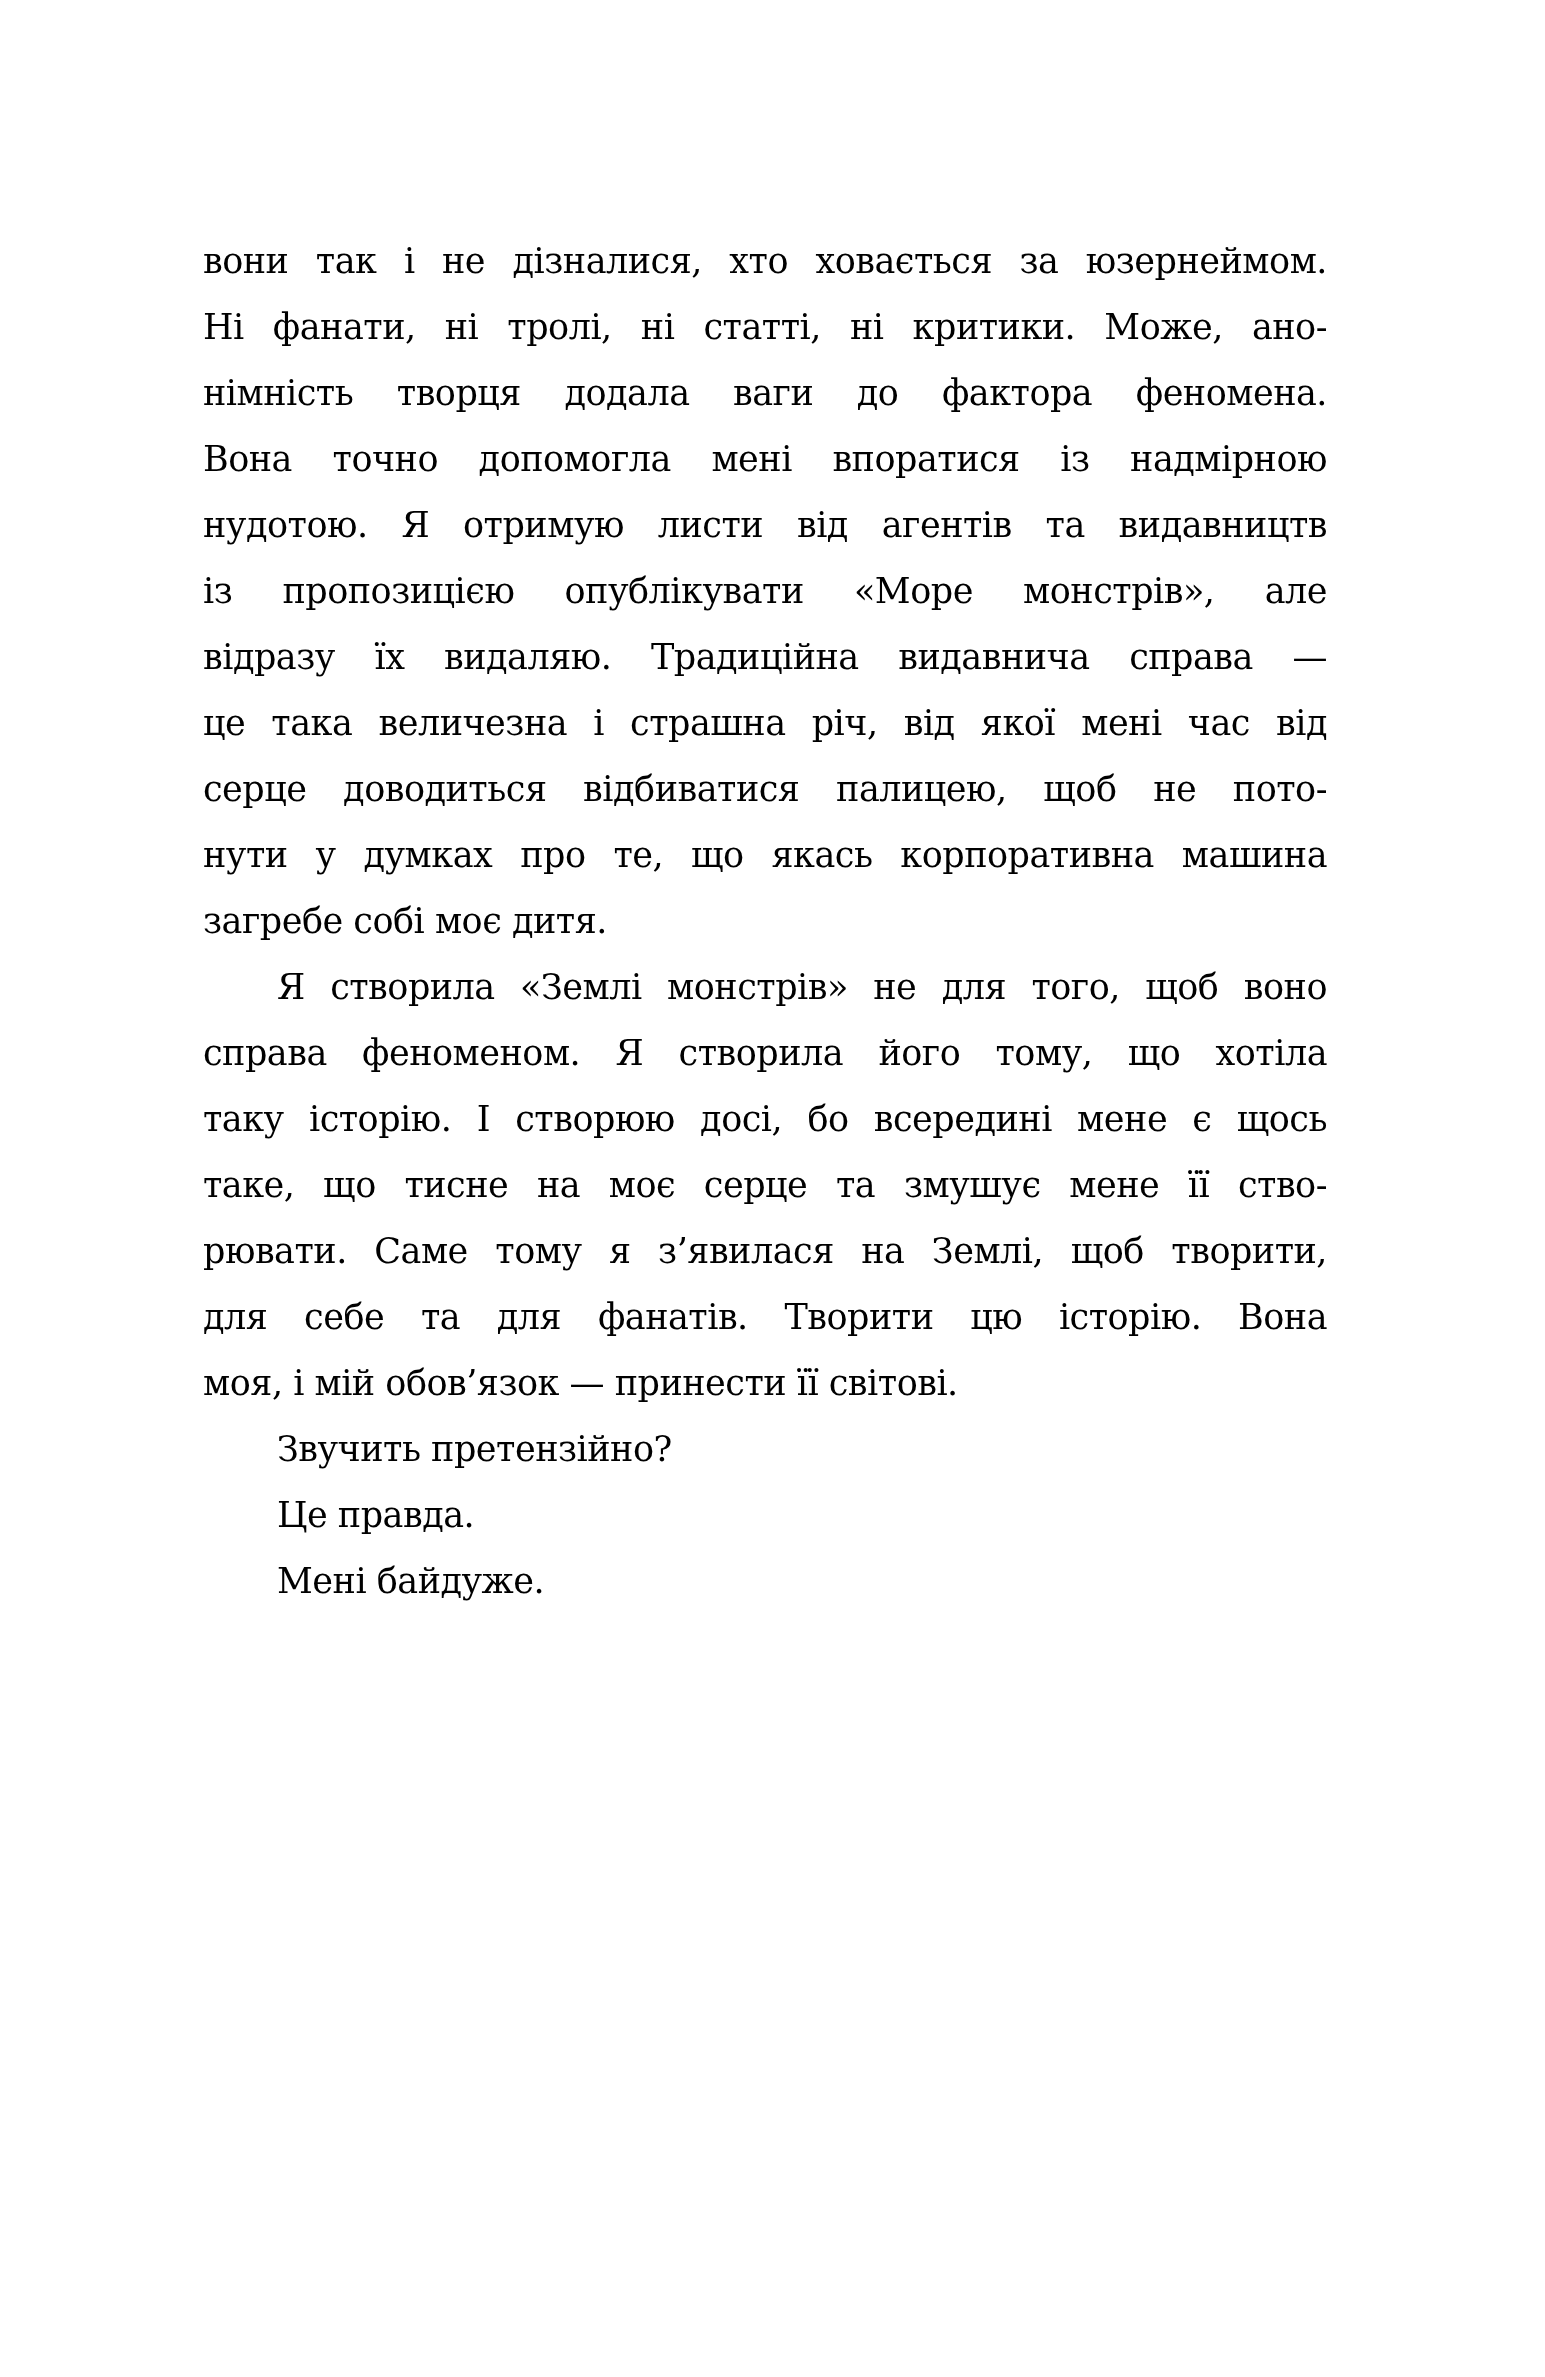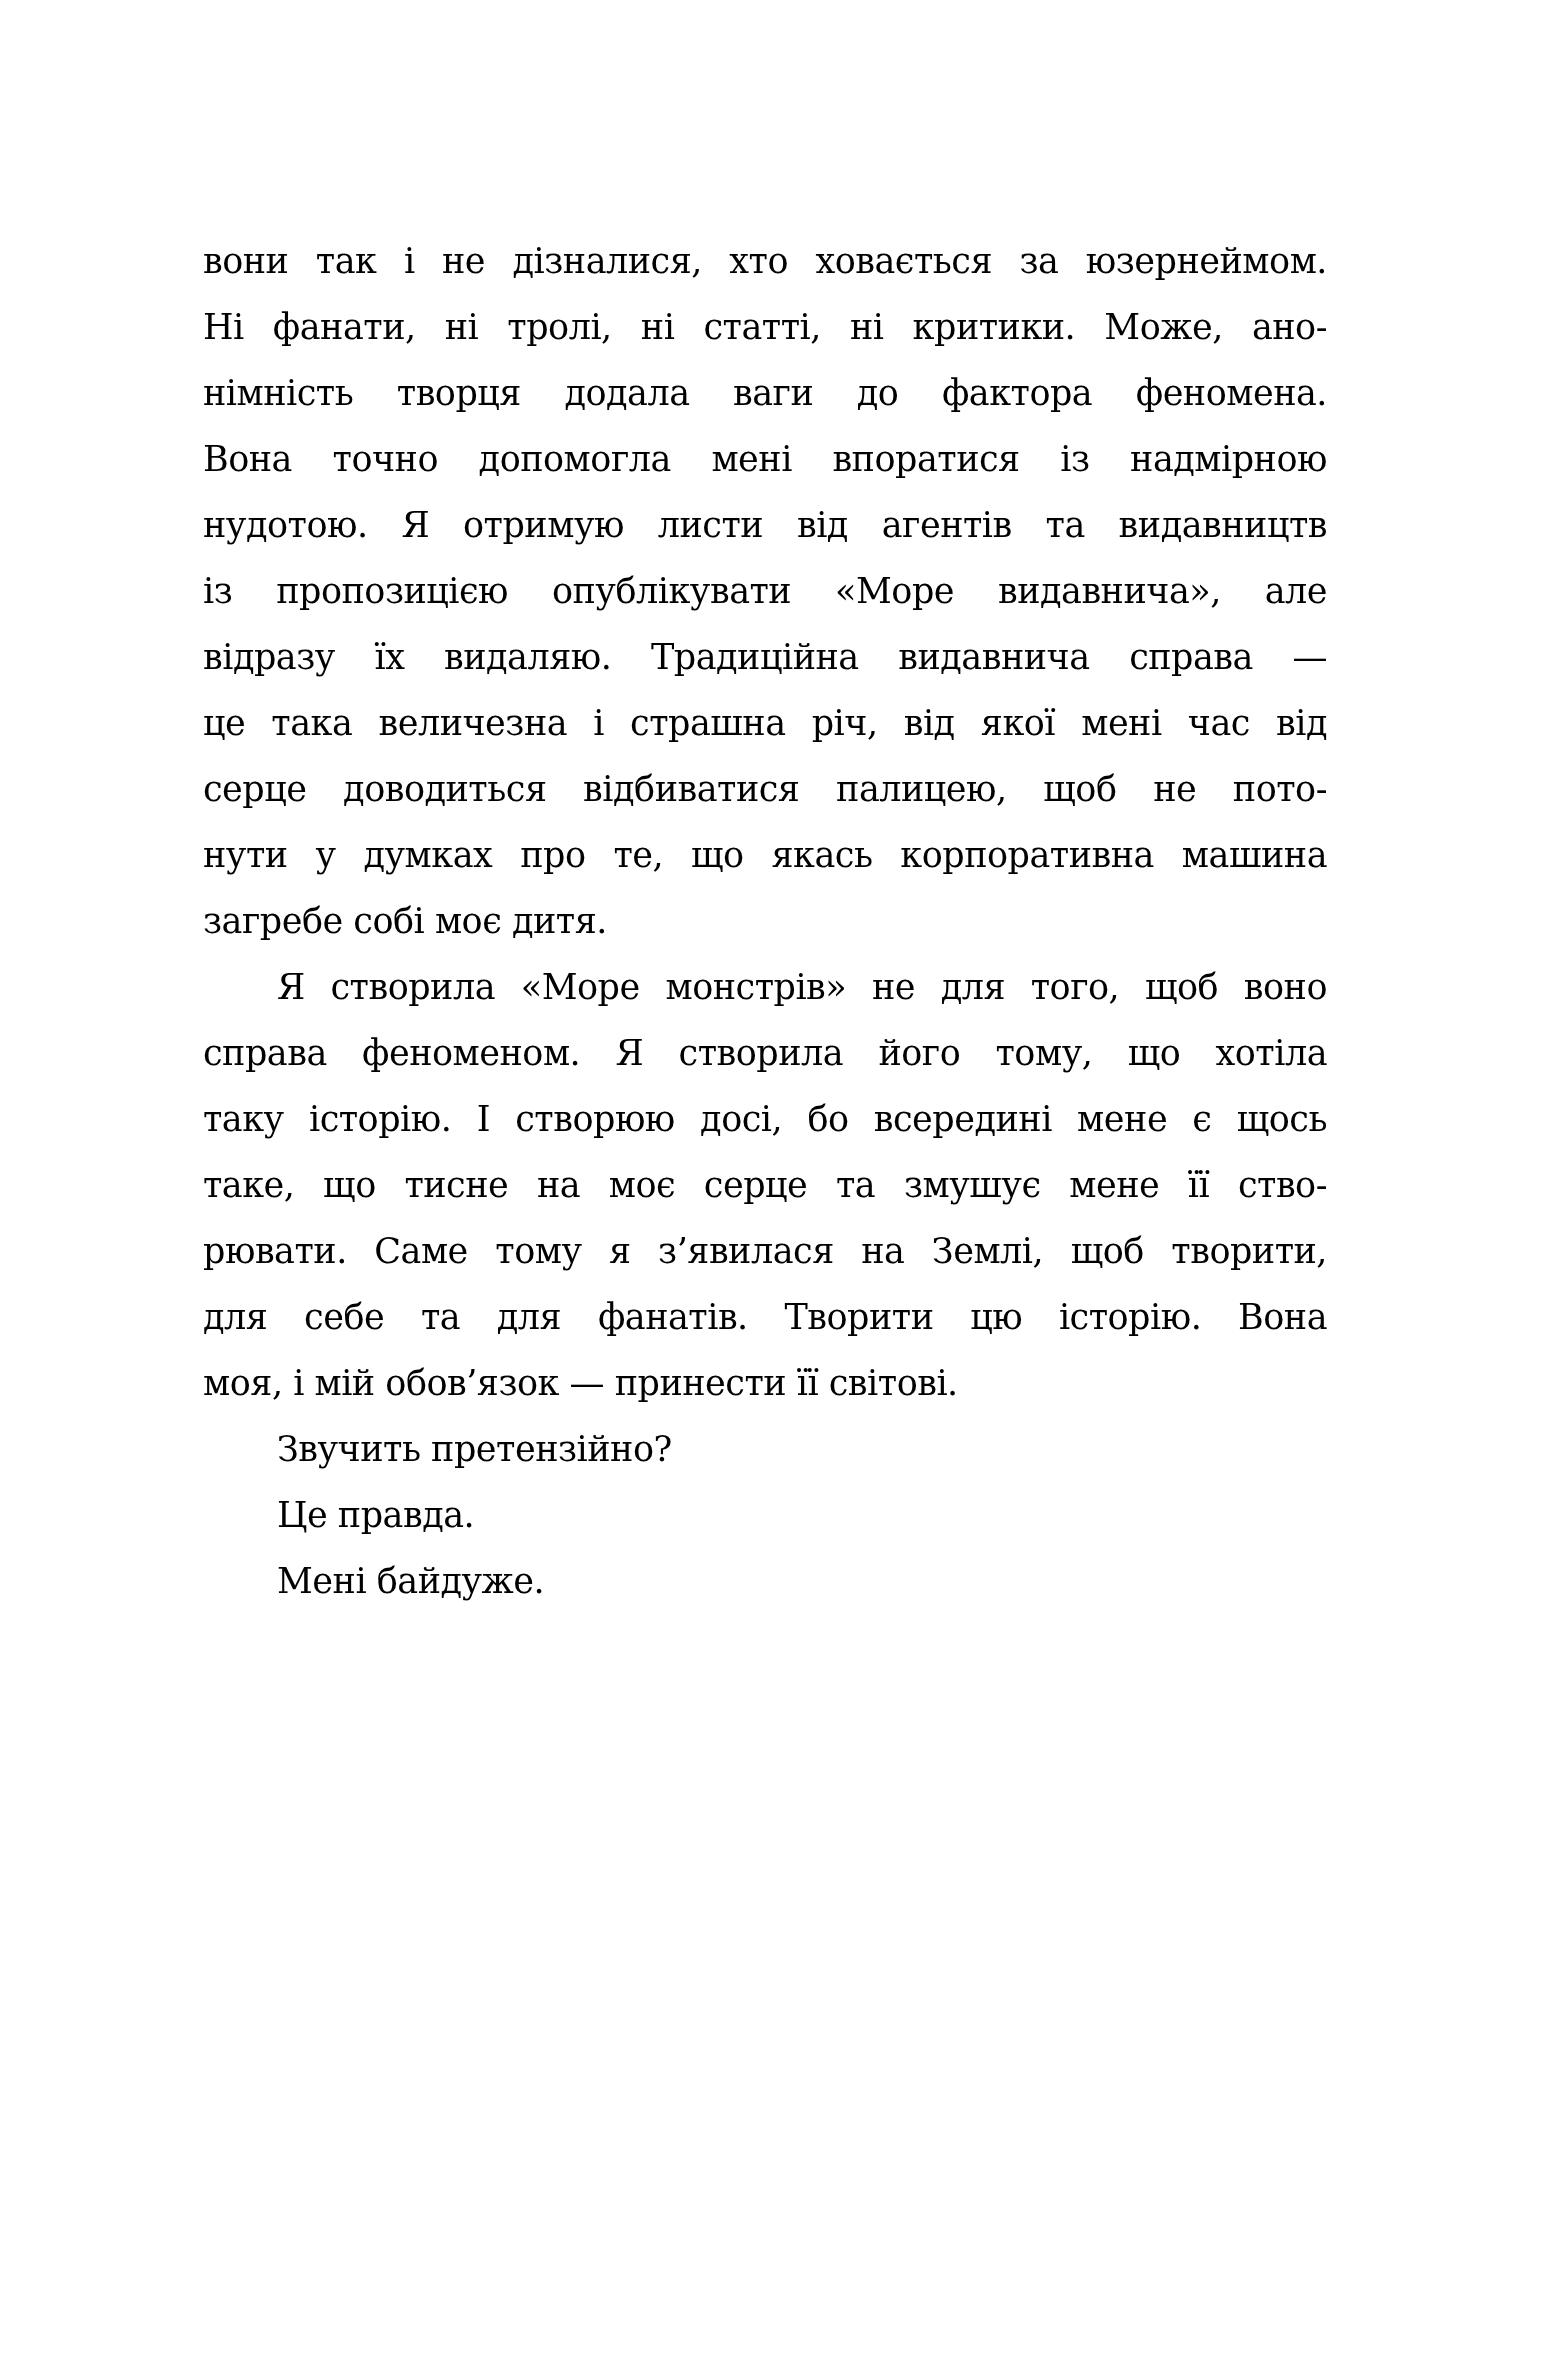--- a/index.html
+++ b/index.html
@@ -41,29 +41,29 @@
 </head>
 <body>
 
 <div class="page">
   <div>
     <span class="line">вони так і не дізналися, хто ховається за юзернеймом.</span>
     <span class="line">Ні фанати, ні тролі, ні статті, ні критики. Може, ано-</span>
     <span class="line">німність творця додала ваги до фактора феномена.</span>
     <span class="line">Вона точно допомогла мені впоратися із надмірною</span>
     <span class="line">нудотою. Я отримую листи від агентів та видавництв</span>
-    <span class="line">із пропозицією опублікувати «Море видавнича», але</span>
+    <span class="line">із пропозицією опублікувати «Море монстрів», але</span>
     <span class="line">відразу їх видаляю. Традиційна видавнича справа —</span>
     <span class="line">це така величезна і страшна річ, від якої мені час від</span>
     <span class="line">серце доводиться відбиватися палицею, щоб не пото-</span>
     <span class="line">нути у думках про те, що якась корпоративна машина</span>
     <span class="line last">загребе собі моє дитя.</span>
   </div>
   <div>
-    <span class="line indent">Я створила «Море монстрів» не для того, щоб воно</span>
+    <span class="line indent">Я створила «Землі монстрів» не для того, щоб воно</span>
     <span class="line">справа феноменом. Я створила його тому, що хотіла</span>
     <span class="line">таку історію. І створюю досі, бо всередині мене є щось</span>
     <span class="line">таке, що тисне на моє серце та змушує мене її ство-</span>
     <span class="line">рювати. Саме тому я з’явилася на Землі, щоб творити,</span>
     <span class="line">для себе та для фанатів. Творити цю історію. Вона</span>
     <span class="line last">моя, і мій обов’язок — принести її світові.</span>
   </div>
   <div>
     <span class="line indent last">Звучить претензійно?</span>
   </div>

